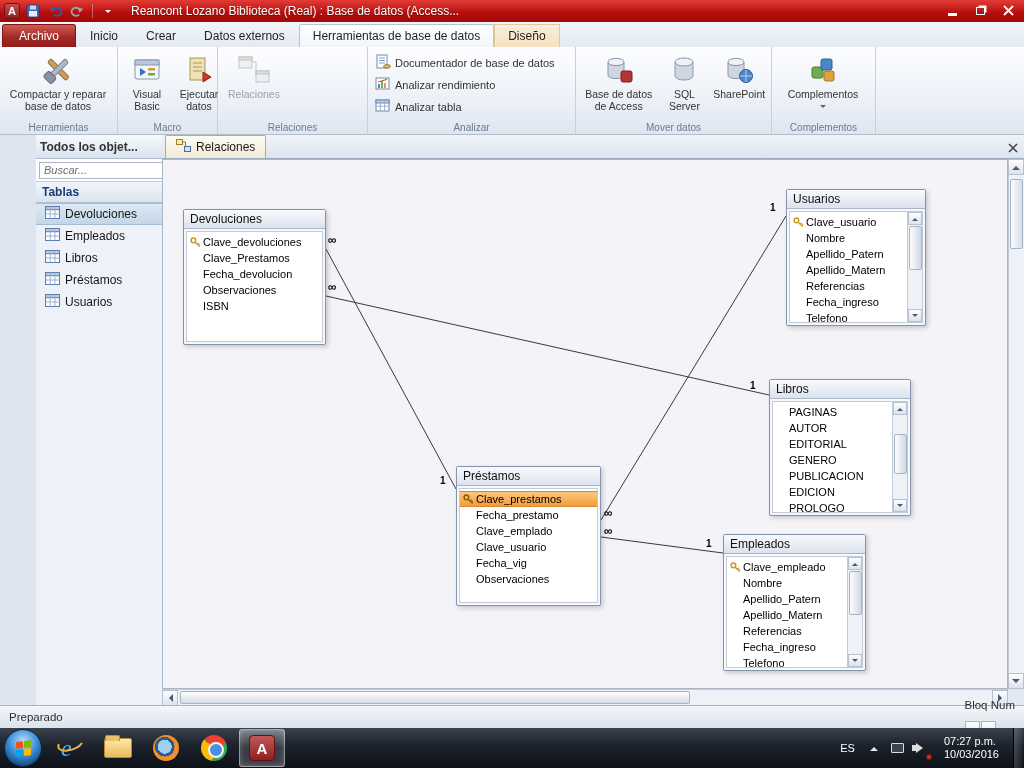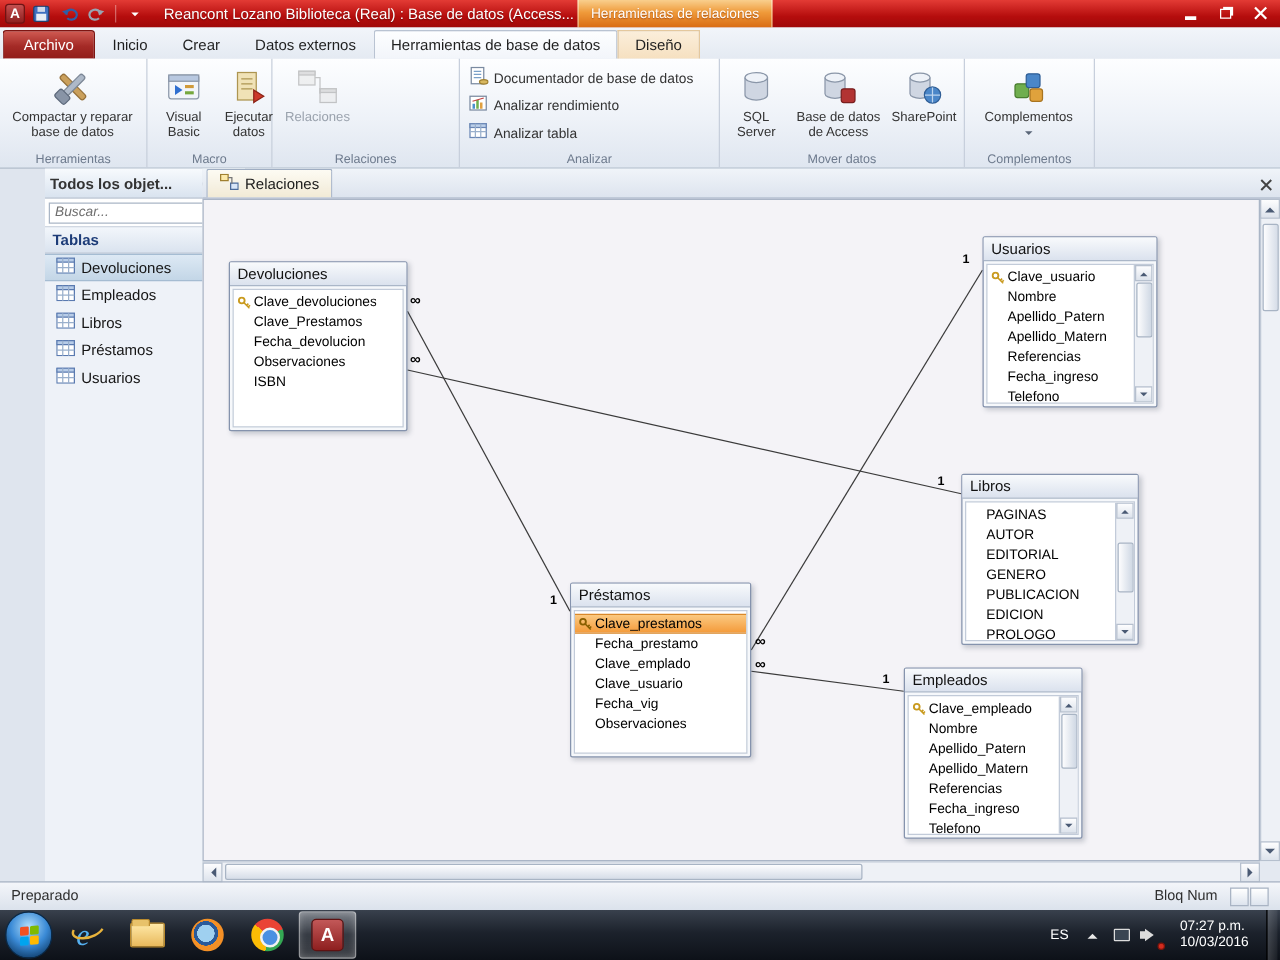--- a/index.html
+++ b/index.html
@@ -113,21 +113,21 @@
 
   .relsvg { position:absolute; left:0; top:0; width:846px; height:530px; }
   .rel-sym { position:absolute; font-weight:bold; color:#000; }
   .sym-inf { font-size:12px; letter-spacing:-1px; }
   .sym-one { font-size:10px; }
 
   
   .statusbar { position:absolute; left:0; top:705px; width:1024px; height:23px;
     background:linear-gradient(#f4f6fa,#dbe2ec); border-top:1px solid #a9b4c4; display:flex; align-items:center;
     padding:0 9px; font-size:11.5px; color:#2e2e2e; }
-  .sb-right { margin-left:auto; display:flex; align-items:center; gap:10px; }
+  .sb-right { margin-left:auto; display:flex; align-items:flex-start; gap:10px;flex-direction:column; }
   .viewbtns { display:flex; gap:1px; }
   .vb { width:15px; height:15px; border:1px solid #a9b4c4; background:linear-gradient(#fff,#dde4ee); }
 
   
   .taskbar { position:absolute; left:0; top:728px; width:1024px; height:40px;
     background:linear-gradient(#39414d,#1c222c 45%,#0d1118); display:flex; align-items:center; }
   .orb { width:38px; height:38px; margin:0 4px; border-radius:50%;
     background:radial-gradient(circle at 50% 32%, #b4e0fb, #3a8ad6 48%, #11406f 85%); border:1px solid #0a2947;
     display:flex; align-items:center; justify-content:center; }
   .flag { width:15px; height:15px; display:grid; grid-template-columns:7px 7px; grid-template-rows:7px 7px; gap:1px; transform:skewY(-6deg); }
@@ -182,21 +182,20 @@
             <path d="M10.5 6.5 a4.5 4 0 1 0 -1.3 3.1" stroke="#9aa4b2" stroke-width="1.8" fill="none"></path>
             <path d="M8 2.6 L13.4 4.0 9.2 7.4 z" fill="#9aa4b2"></path>
           </svg>
       </div>
       <div class="qat-sep"></div>
       <div class="qat-btn">
           <i class="tri-dn-w"></i>
         </div>
     </div>
     <div class="win-title">Reancont Lozano Biblioteca (Real) : Base de datos (Access...</div>
-    <div class="ctx-head">Herramientas de relaciones</div>
     <div class="winctl">
       <div class="wbtn">
           <i class="glyph-min"></i>
         </div>
       <div class="wbtn">
           <i class="glyph-rest"></i>
         </div>
       <div class="wbtn">
         <svg width="11" height="11">
             <path d="M1 1 L10 10 M10 1 L1 10" stroke="#fff" stroke-width="1.8"></path>
@@ -314,38 +313,38 @@
                 <line x1="1" y1="8.2" x2="14" y2="8.2" stroke="#9ab0cc"></line>
               </svg>
           </span>
           <span>Analizar tabla</span>
         </div>
       </div>
       <div class="rg-label">Analizar</div>
     </div>
 
     <div class="rgroup" style="width:196px">
-      <div class="bigbtn" style="width:52px">
-        <span class="ic">
-          <svg width="30" height="30">
-              <path d="M6 7 v14 a9 4 0 0 0 18 0 v-14" fill="#cfd6e2" stroke="#8a96a8"></path>
-              <ellipse cx="15" cy="7" rx="9" ry="4" fill="#eef2f8" stroke="#8a96a8"></ellipse>
-            </svg>
-        </span>
-        <span>SQL Server</span>
-      </div>
       <div class="bigbtn" style="width:80px">
         <span class="ic">
           <svg width="30" height="30">
               <path d="M4 7 v13 a8 3.6 0 0 0 16 0 v-13" fill="#cfd6e2" stroke="#8a96a8"></path>
               <ellipse cx="12" cy="7" rx="8" ry="3.6" fill="#eef2f8" stroke="#8a96a8"></ellipse>
               <rect x="17" y="16" width="11" height="11" rx="2" fill="#b23333" stroke="#7a1f1f"></rect>
             </svg>
         </span>
         <span>Base de datos de Access</span>
+      </div>
+      <div class="bigbtn" style="width:52px">
+        <span class="ic">
+          <svg width="30" height="30">
+              <path d="M6 7 v14 a9 4 0 0 0 18 0 v-14" fill="#cfd6e2" stroke="#8a96a8"></path>
+              <ellipse cx="15" cy="7" rx="9" ry="4" fill="#eef2f8" stroke="#8a96a8"></ellipse>
+            </svg>
+        </span>
+        <span>SQL Server</span>
       </div>
       <div class="bigbtn" style="width:58px">
         <span class="ic">
           <svg width="30" height="30">
               <path d="M4 7 v13 a8 3.6 0 0 0 16 0 v-13" fill="#cfd6e2" stroke="#8a96a8"></path>
               <ellipse cx="12" cy="7" rx="8" ry="3.6" fill="#eef2f8" stroke="#8a96a8"></ellipse>
               <circle cx="22" cy="21" r="6.5" fill="#4a86c8" stroke="#2f5e96"></circle>
               <path d="M16 21 h12 M22 15 v12" stroke="#bcd4ee" fill="none"></path>
             </svg>
         </span>

